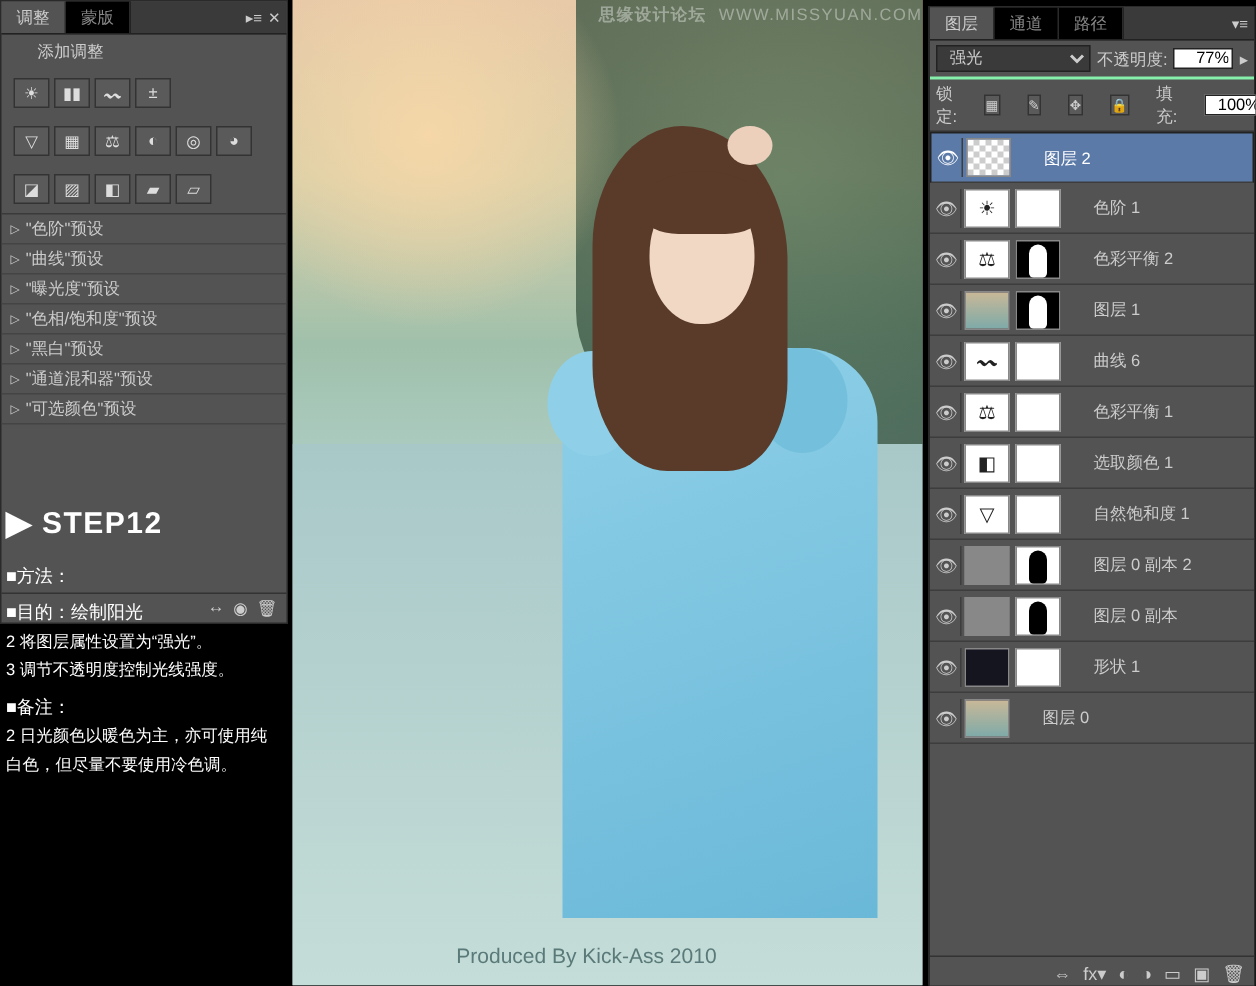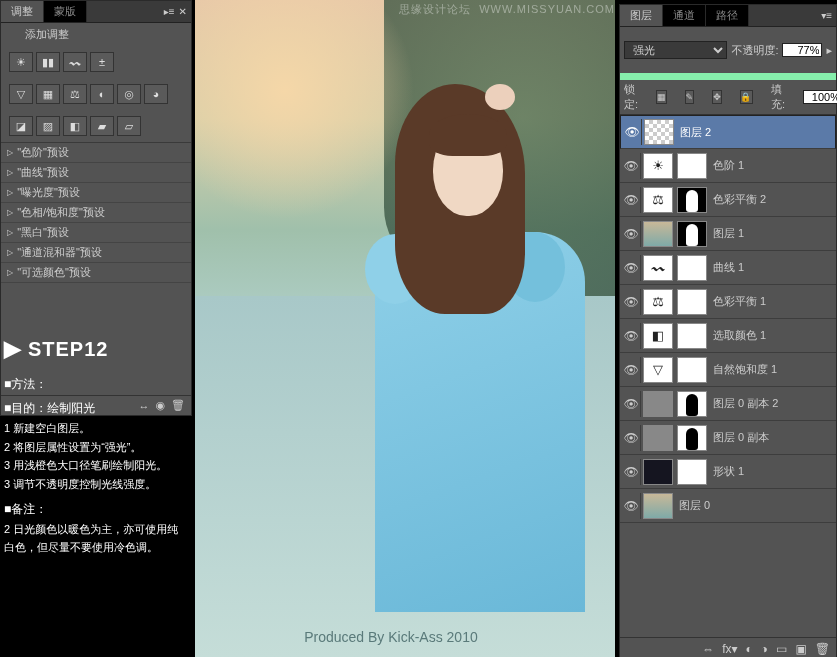--- a/index.html
+++ b/index.html
@@ -39,43 +39,43 @@
 .face{position:absolute;left:28px;top:32px;width:70px;height:92px;background:#f0d8c4;border-radius:50% 50% 48% 48%}
 .bang{position:absolute;left:24px;top:22px;width:78px;height:42px;background:#5a3a28;border-radius:50% 50% 30% 30%}
 .neck{position:absolute;left:48px;top:118px;width:28px;height:30px;background:#ecd0bc}
 .dress{position:absolute;left:-30px;top:140px;width:210px;height:380px;background:linear-gradient(160deg,#8fd0e8,#6ab8d8);border-radius:40px 50px 0 0}
 .sleeve-l{position:absolute;left:-40px;top:142px;width:60px;height:70px;background:#8fd0e8;border-radius:50% 40% 50% 50%}
 .sleeve-r{position:absolute;left:100px;top:140px;width:60px;height:70px;background:#74c0dc;border-radius:40% 50% 50% 50%}
 .arm-up{position:absolute;left:90px;top:0;width:28px;height:150px;background:#ecd0bc;border-radius:14px;transform:rotate(-35deg);transform-origin:bottom}
 .hand{position:absolute;left:80px;top:-8px;width:30px;height:26px;background:#ecd0bc;border-radius:50%}
 
 .wm{position:absolute;right:222px;top:2px;color:rgba(255,255,255,0.38);font-size:11px;letter-spacing:1px}
-.wm .l{font-weight:normal}
+.wm .l{font-weight:bold}
 
 .right{position:absolute;right:0;top:4px;width:218px;height:657px;display:flex;flex-direction:column}
-.opts{display:flex;align-items:center;gap:4px;padding:14px 4px;border-bottom:7px solid #86efac}
+.opts{display:flex;align-items:center;gap:4px;padding:3px 4px;border-bottom:2px solid #86efac}
 .sel{background:#3a3a3a;border:1px solid #222;color:#ccc;font-size:11px;padding:1px 4px;flex:1}
 .num{width:40px;background:#fff;color:#000;border:1px solid #222;font-size:11px;padding:0 2px;text-align:right}
 .lock-row{display:flex;align-items:center;gap:18px;padding:2px 4px;border-bottom:1px solid #333;font-size:11px}
 .lock-icn{width:14px;height:14px;background:#5a5a5a;border:1px solid #333;font-size:9px;display:flex;align-items:center;justify-content:center;cursor:pointer}
 .layers{flex:1;overflow:auto;background:#535353}
 .layer{display:flex;align-items:center;border-bottom:1px solid #3d3d3d;padding:2px;height:34px}
 .layer.sel{background:#5b7aa8;color:#fff}
 .eye{width:18px;text-align:center;font-size:12px;cursor:pointer}
 .thumb{width:30px;height:26px;border:1px solid #888;background:#fff;margin:0 2px;position:relative;flex-shrink:0}
 .thumb.trans{background:repeating-conic-gradient(#ccc 0 25%,#fff 0 50%) 0 0/8px 8px}
 .thumb.img{background:linear-gradient(180deg,#c8b898 0%,#7faaa8 100%)}
 .thumb.grey{background:#888}
 .thumb.shape{background:#151520}
 .thumb.mask{background:#000}
 .thumb.mask.w{background:#fff}
 .thumb.sil::after{content:"";position:absolute;left:8px;top:2px;width:12px;height:22px;background:#fff;border-radius:6px 6px 3px 3px}
 .thumb.sil-b::after{content:"";position:absolute;left:8px;top:2px;width:12px;height:22px;background:#000;border-radius:6px 6px 3px 3px}
 .aicn{font-size:13px;color:#222;display:flex;align-items:center;justify-content:center;width:100%;height:100%}
-.lname{margin-left:4px;font-size:11px;white-space:nowrap}
+.lname{margin-left:20px;font-size:11px;white-space:nowrap}
 .layer-foot{display:flex;justify-content:flex-end;gap:8px;padding:4px 6px;border-top:1px solid #333;background:#535353}
 .layer-foot span{cursor:pointer;font-size:12px;color:#ccc}
 </style>
 </head>
 <body>
 
 <div class="left">
   <div class="panel adj-panel">
     <div class="tab-bar">
       <div class="tab">调整</div>
@@ -145,23 +145,21 @@
   </div>
 </div>
 
 <div class="tutorial">
   <div class="step">
       <span class="arrow">▶</span>
       <span>STEP12</span>
     </div>
   <div class="lbl">■方法：</div>
   <div class="lbl"><span>■目的：</span><span>绘制阳光</span></div>
-  <div class="txt">1 新建空白图层。</div>
   <div class="txt">2 将图层属性设置为“强光”。</div>
-  <div class="txt">3 用浅橙色大口径笔刷绘制阳光。</div>
   <div class="txt">3 调节不透明度控制光线强度。</div>
   <div class="lbl">■备注：</div>
   <div class="txt">2 日光颜色以暖色为主，亦可使用纯白色，但尽量不要使用冷色调。</div>
 </div>
 
 <div class="canvas">
   <div class="water"></div>
   <div class="trees"></div>
   <div class="glow"></div>
   <div class="fig">
@@ -240,21 +238,21 @@
         <div class="thumb mask sil"></div>
         <span class="lname">图层 1</span>
       </div>
       <div class="layer">
         <div class="eye">👁</div>
         <div style="width:1px;height:26px;background:#3d3d3d"></div>
         <div class="thumb">
           <div class="aicn">〰</div>
         </div>
         <div class="thumb mask w"></div>
-        <span class="lname">曲线 1</span>
+        <span class="lname">曲线 6</span>
       </div>
       <div class="layer">
         <div class="eye">👁</div>
         <div style="width:1px;height:26px;background:#3d3d3d"></div>
         <div class="thumb">
           <div class="aicn">⚖</div>
         </div>
         <div class="thumb mask w"></div>
         <span class="lname">色彩平衡 1</span>
       </div>

